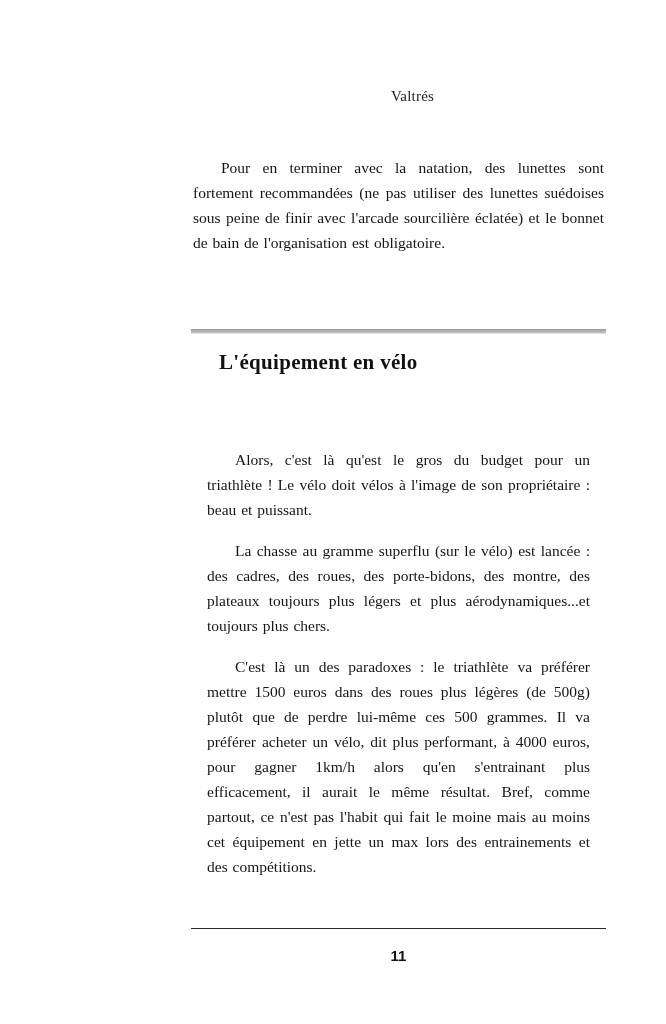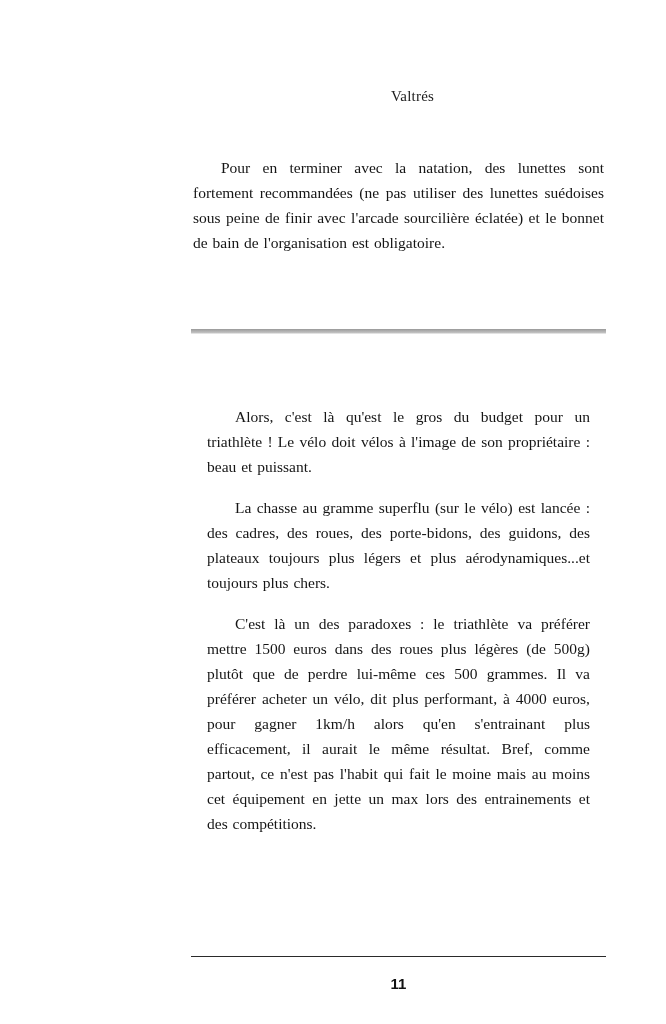--- a/index.html
+++ b/index.html
@@ -53,21 +53,21 @@
     text-align: left;
     text-indent: 0;
   }
   .body-block {
     margin-top: 54px;
   }
   .footer {
     position: absolute;
     left: 125px;
     right: 74px;
-    bottom: 44px;
+    bottom: 72px;
   }
   .footer-rule {
     height: 0;
     border-top: 1.5px solid #2a2a2a;
   }
   .page-number {
     margin-top: 4px;
     text-align: center;
     font-family: "Liberation Sans", sans-serif;
     font-size: 15px;
@@ -81,24 +81,25 @@
 <div class="page">
 
   <div class="running-header">Valtrés</div>
 
   <div class="content">
 
     <p class="para intro">Pour en terminer avec la natation, des lunettes sont fortement recommandées (ne pas utiliser des lunettes suédoises sous peine de finir avec l'arcade sourcilière éclatée) et le bonnet de bain de l'organisation est obligatoire.</p>
 
     <div class="section-rule"></div>
 
+    <h2 class="section-heading">L'équipement en vélo</h2>
 
     <div class="body-block">
       <p class="para">Alors, c'est là qu'est le gros du budget pour un triathlète ! Le vélo doit vélos à l'image de son propriétaire : beau et puissant.</p>
-      <p class="para">La chasse au gramme superflu (sur le vélo) est lancée : des cadres, des roues, des porte-bidons, des guidons, des plateaux toujours plus légers et plus aérodynamiques...et toujours plus chers.</p>
+      <p class="para">La chasse au gramme superflu (sur le vélo) est lancée : des cadres, des roues, des porte-bidons, des montre, des plateaux toujours plus légers et plus aérodynamiques...et toujours plus chers.</p>
       <p class="para">C'est là un des paradoxes : le triathlète va préférer mettre 1500 euros dans des roues plus légères (de 500g) plutôt que de perdre lui-même ces 500 grammes. Il va préférer acheter un vélo, dit plus performant, à 4000 euros, pour gagner 1km/h alors qu'en s'entrainant plus efficacement, il aurait le même résultat. Bref, comme partout, ce n'est pas l'habit qui fait le moine mais au moins cet équipement en jette un max lors des entrainements et des compétitions.</p>
     </div>
 
   </div>
 
   <div class="footer">
     <div class="footer-rule"></div>
     <div class="page-number">11</div>
   </div>
 

